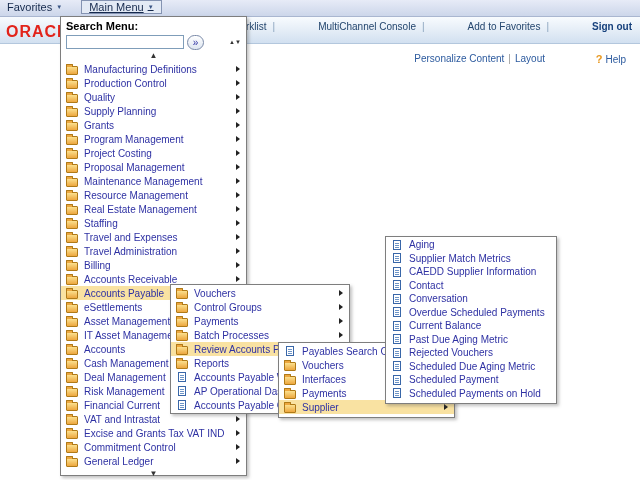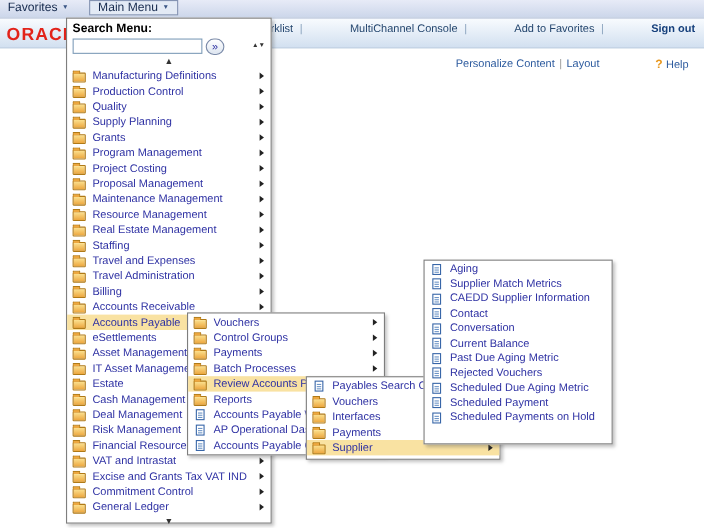--- a/index.html
+++ b/index.html
@@ -6,21 +6,21 @@
   html,body { width:640px; height:480px; overflow:hidden; background:#fff;
               font-family:"Liberation Sans", sans-serif; }
   body { position:relative; }
 
   
   .topbar { position:absolute; left:0; top:0; width:640px; height:17px;
             background:linear-gradient(#e7ebf7,#ccd6ea); border-bottom:1px solid #a9b6d0;
             display:flex; font-size:11px; color:#15294d; }
   .tb-btn { display:flex; align-items:center; gap:4px; padding:0 7px; height:14px; cursor:pointer; }
   .tb-btn .caret { font-size:6px; color:#3a5584; }
-  .tb-main { border:1px solid #8493b2; background:#e3eaf5; margin-left:12px; }
+  .tb-main { border:1px solid #8493b2; background:#e3eaf5; margin-left:12px;text-decoration:underline; }
 
   
   .header { position:absolute; left:0; top:17px; width:640px; height:27px;
             background:linear-gradient(#f8fbfe,#d2e0f0); border-bottom:1px solid #b3c7dd; }
   .logo { position:absolute; left:6px; top:6px; font-size:16px; font-weight:bold;
           color:#e2231a; letter-spacing:1px; }
   .nav-links { position:absolute; right:8px; top:4px; font-size:10px; color:#24466e;
                display:flex; gap:6px; align-items:center; }
   .nav-links .lnk { cursor:pointer;padding-left:37px; }
   .nav-links .sep { color:#8aa3bd; }
@@ -236,21 +236,21 @@
       </div>
 
       <div class="menu-item">
         <span class="icon icon-folder"></span>
         <span class="label">IT Asset Management</span>
         <span class="arrow"></span>
       </div>
 
       <div class="menu-item">
         <span class="icon icon-folder"></span>
-        <span class="label">Estate</span>
+        <span class="label">Accounts</span>
         <span class="arrow"></span>
       </div>
 
       <div class="menu-item">
         <span class="icon icon-folder"></span>
         <span class="label">Cash Management</span>
         <span class="arrow"></span>
       </div>
 
       <div class="menu-item">
@@ -260,21 +260,21 @@
       </div>
 
       <div class="menu-item">
         <span class="icon icon-folder"></span>
         <span class="label">Risk Management</span>
         <span class="arrow"></span>
       </div>
 
       <div class="menu-item">
         <span class="icon icon-folder"></span>
-        <span class="label">Financial Resource</span>
+        <span class="label">Financial Current</span>
         <span class="arrow"></span>
       </div>
 
       <div class="menu-item">
         <span class="icon icon-folder"></span>
         <span class="label">VAT and Intrastat</span>
         <span class="arrow"></span>
       </div>
 
       <div class="menu-item">
@@ -418,20 +418,25 @@
         <span class="label">Contact</span>
         <span class="arrow" style="visibility: hidden;"></span>
       </div>
 
       <div class="menu-item">
         <span class="icon icon-page"></span>
         <span class="label">Conversation</span>
         <span class="arrow" style="visibility: hidden;"></span>
       </div>
 
+      <div class="menu-item">
+        <span class="icon icon-page"></span>
+        <span class="label">Overdue Scheduled Payments</span>
+        <span class="arrow" style="visibility: hidden;"></span>
+      </div>
 
       <div class="menu-item">
         <span class="icon icon-page"></span>
         <span class="label">Current Balance</span>
         <span class="arrow" style="visibility: hidden;"></span>
       </div>
 
       <div class="menu-item">
         <span class="icon icon-page"></span>
         <span class="label">Past Due Aging Metric</span>

